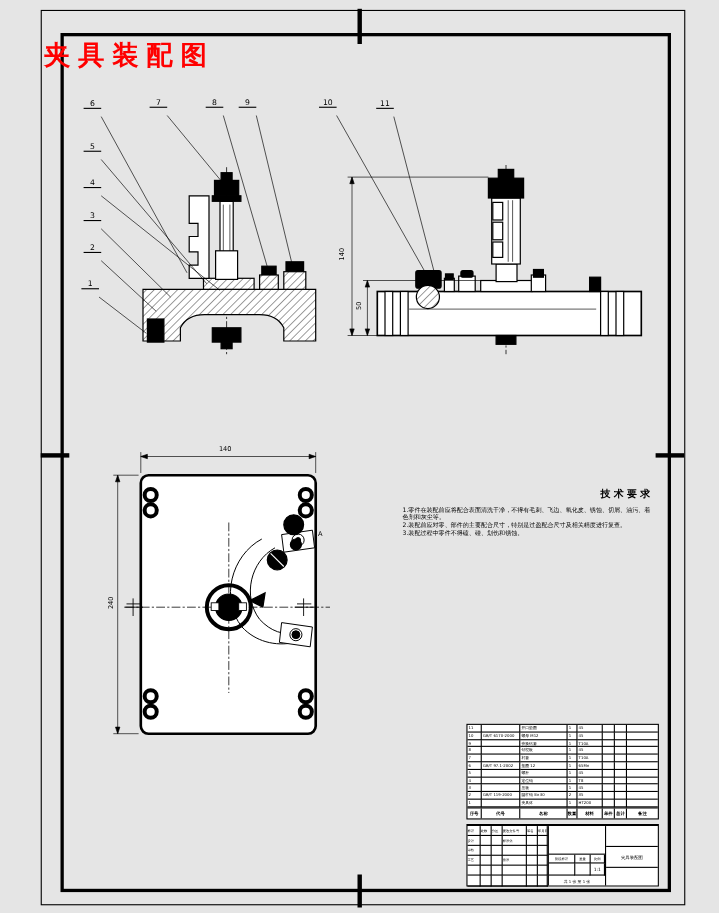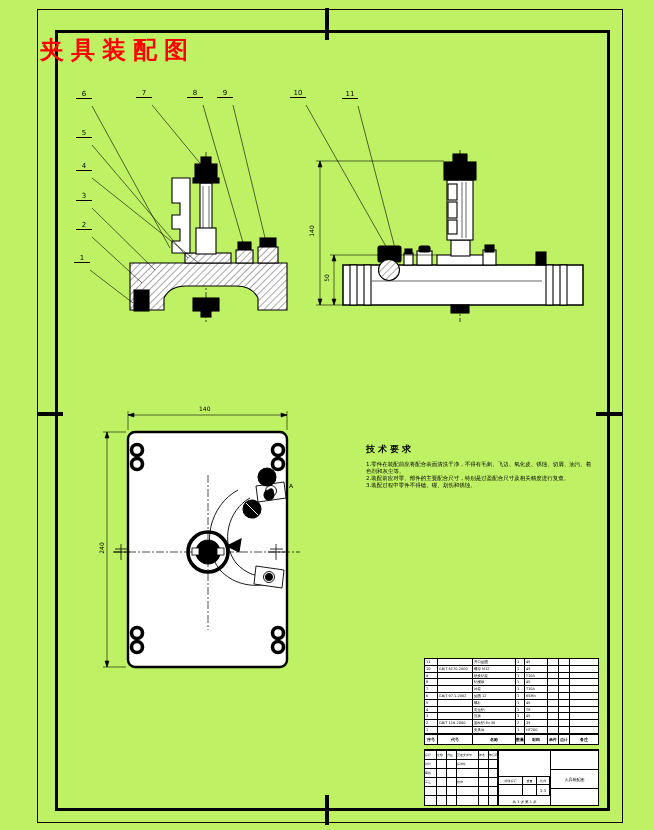--- a/index.html
+++ b/index.html
@@ -1,33 +1,33 @@
 <!DOCTYPE html>
 <html><head>
 <meta charset="utf-8">
 <style>
   html,body{margin:0;padding:0;background:#fff;}
-  #stage{position:relative;width:654px;height:830px;background:#bef264;overflow:hidden;
+  #stage{position:relative;width:654px;height:830px;background:#e5e5e5;overflow:hidden;
          font-family:"DejaVu Sans","Liberation Sans",sans-serif;color:#000;}
   .abs{position:absolute;}
   
   .outer-border{left:37px;top:9px;width:584px;height:812px;border:1px solid #000;}
   .inner-border{left:55px;top:30px;width:549px;height:775px;border:3px solid #000;}
   .tickv{width:4px;background:#000;}
   .tickh{height:4px;background:#000;}
   
   .main-title{left:40px;top:34px;color:#ff0000;font-size:24px;font-weight:bold;letter-spacing:7px;white-space:nowrap;}
   
   .balloon{width:16px;text-align:center;font-size:7px;line-height:8px;border-bottom:1px solid #000;}
   
   .dim{font-size:6px;line-height:6px;white-space:nowrap;}
   .rot{transform:rotate(-90deg);transform-origin:center;}
   
   .tech{left:366px;top:443px;width:228px;}
-  .tech-head{text-align:left;font-size:9px;font-weight:bold;letter-spacing:3px;margin-bottom:5px;font-family:Liberation Mono, monospace;}
+  .tech-head{text-align:right;font-size:9px;font-weight:bold;letter-spacing:3px;margin-bottom:5px;font-family:Liberation Mono, monospace;}
   .tline{font-size:5.5px;line-height:7px;letter-spacing:0px;}
   
   .bom-wrap{left:424px;top:658px;width:175px;border:1px solid #000;box-sizing:border-box;background:#fff;}
   .bom-grid{display:grid;grid-template-columns:13px 35px 43px 9px 23px 11px 11px auto;grid-auto-rows:6.8px;}
   .bom-grid .bc{border-right:1px solid #000;border-bottom:1px solid #000;font-size:3.5px;line-height:6px;
                 overflow:hidden;white-space:nowrap;padding-left:1px;box-sizing:border-box;}
   .bom-grid .bc:nth-child(8n){border-right:none;}
   .bom-header{display:grid;grid-template-columns:13px 35px 43px 9px 23px 11px 11px auto;height:9px;}
   .bom-header .hc{border-right:1px solid #000;font-size:4px;line-height:9px;text-align:center;overflow:hidden;
                   white-space:nowrap;box-sizing:border-box;font-weight:bold;}

